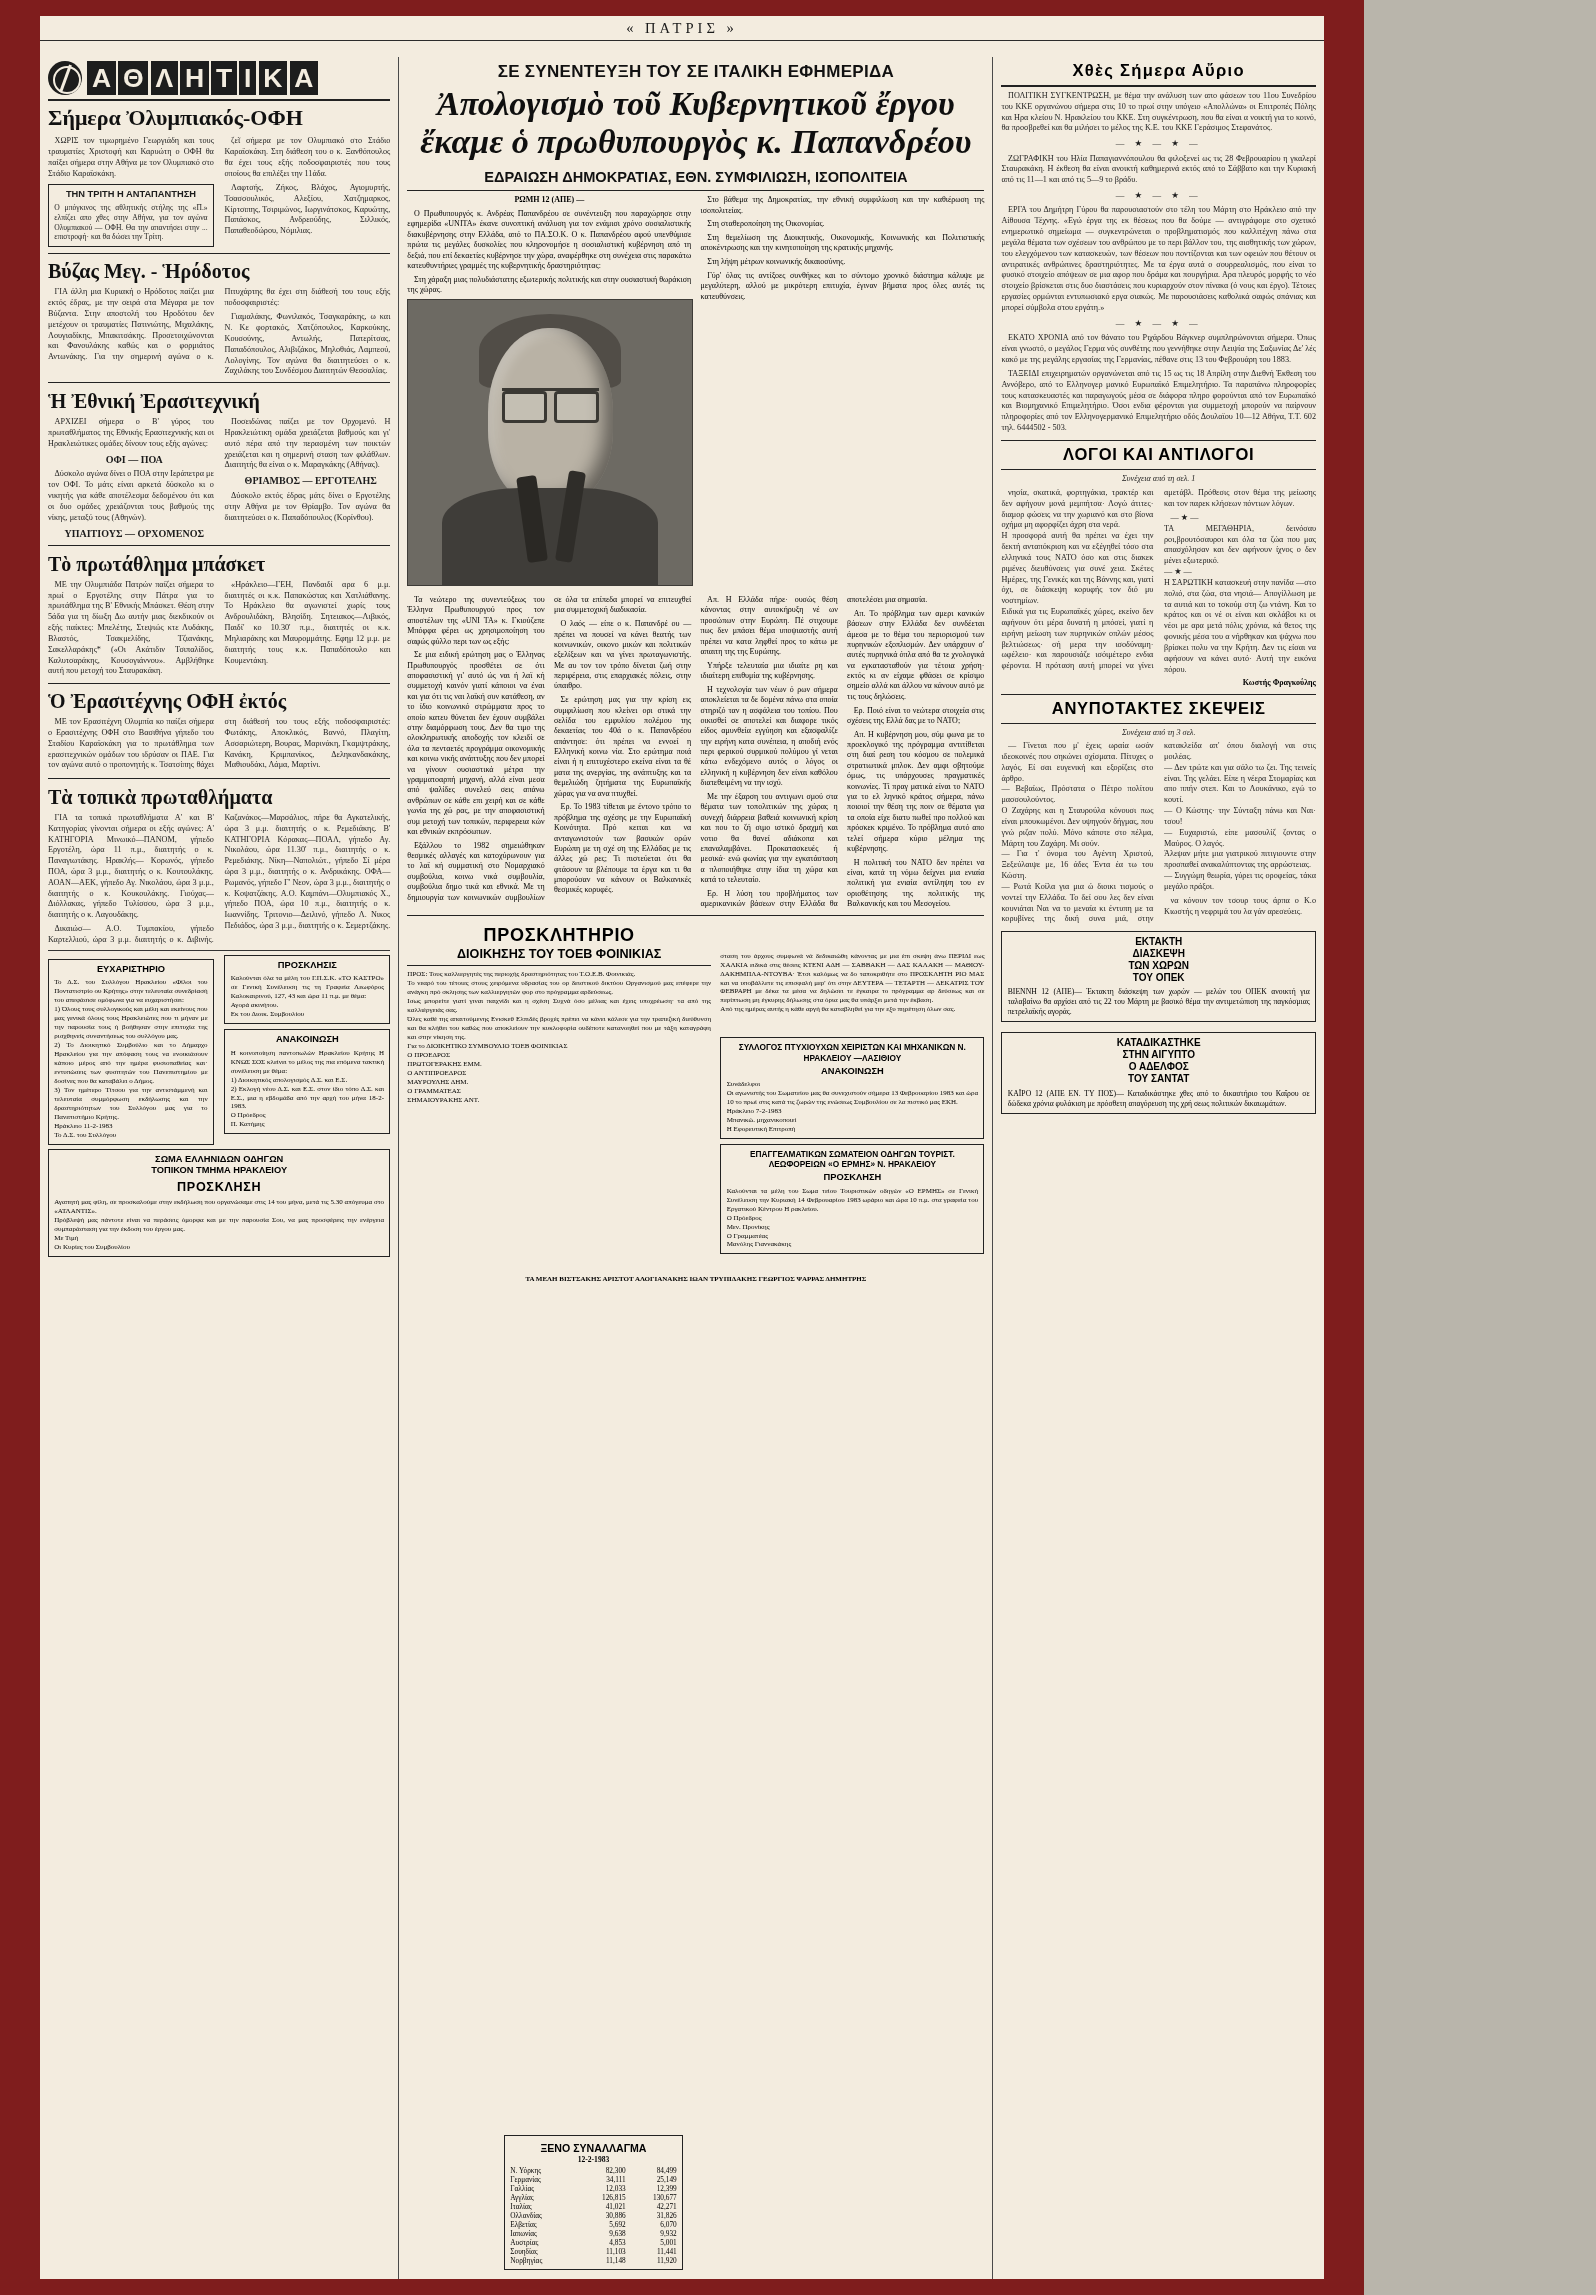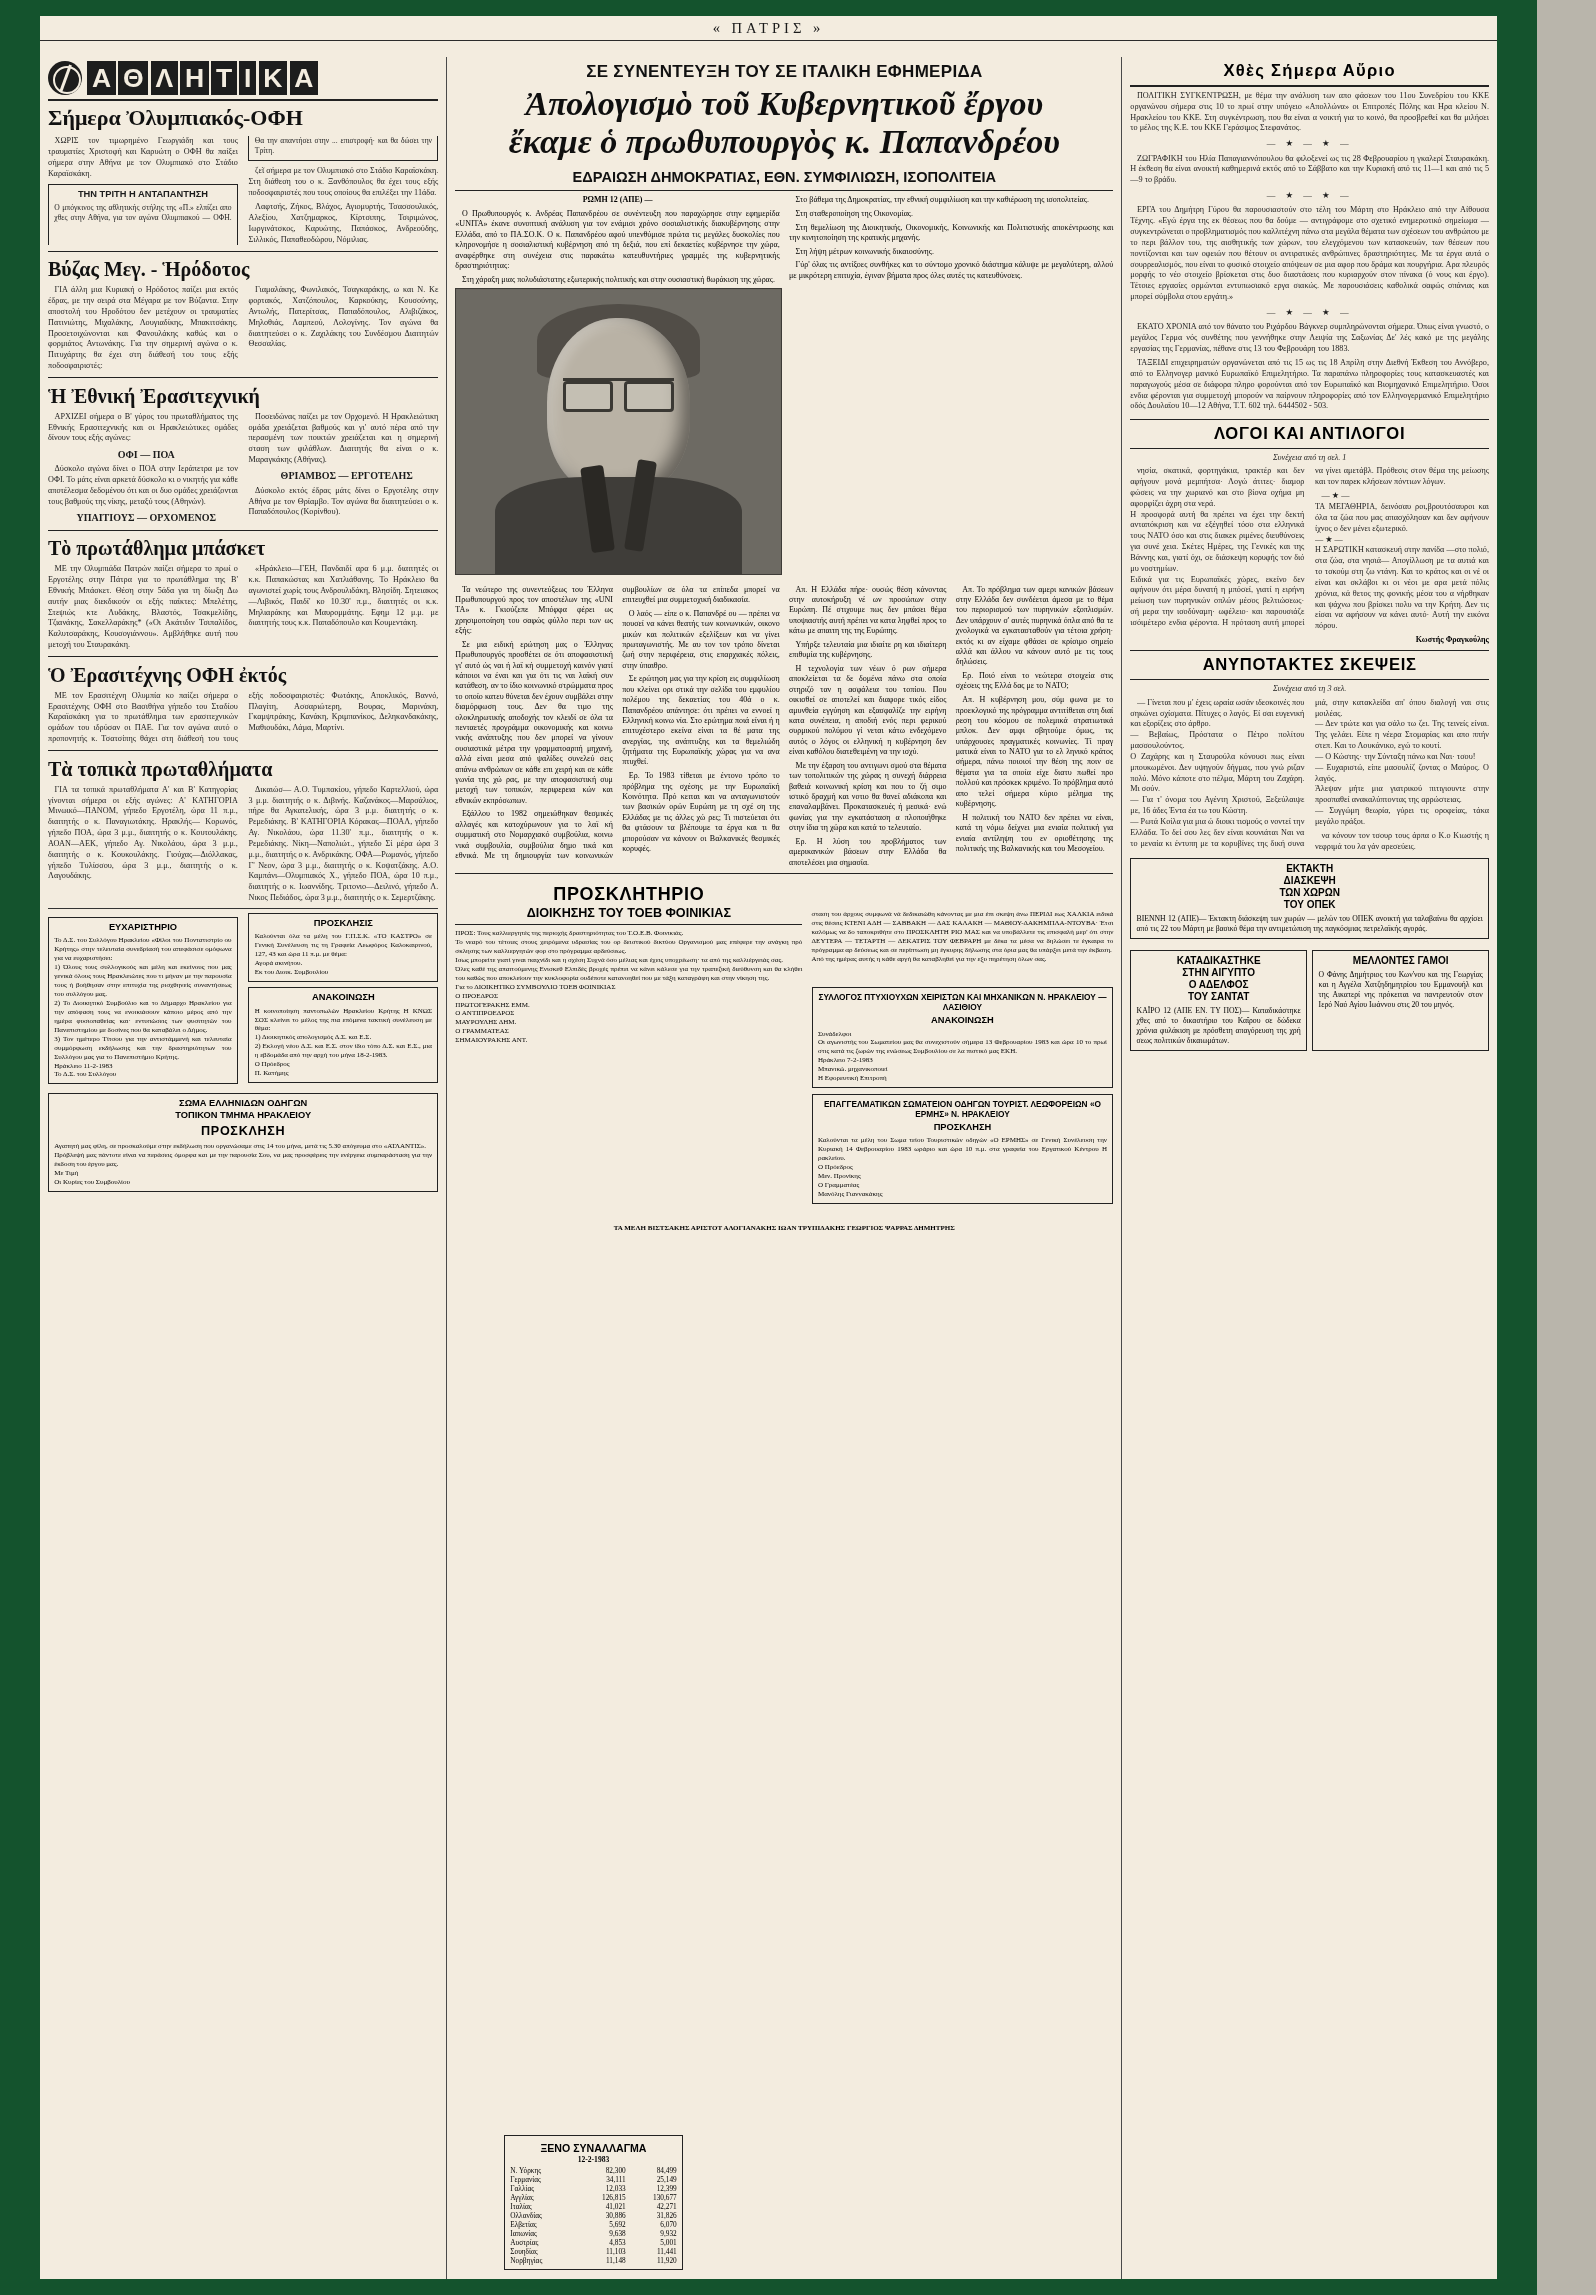--- a/index.html
+++ b/index.html
@@ -1,20 +1,20 @@
 <!DOCTYPE html>
 <html style="font-size:10.6px"><head>
 <meta charset="utf-8">
 <style>
   html,body{margin:0;padding:0;background:#b9b5ab;}
   body{font-family:"Liberation Serif", serif;}
   .page{
     position:relative;
-    width:1537px;height:2295px;
-    background:#14532d;
+    width:1364px;height:2295px;
+    background:#7f1d1d;
     box-sizing:border-box;
     overflow:hidden;
   }
   .paper{
     position:absolute;left:40px;top:16px;right:40px;bottom:16px;
     background:#f3ecdf;
   }
   .masthead{
     text-align:center;
     font-family:"Liberation Serif", serif;
@@ -473,24 +473,20 @@
      </div>
 
      <div class="two-ads">
        <div class="adbox">
          <div class="ah" style="white-space:pre-line;">ΚΑΤΑΔΙΚΑΣΤΗΚΕ
 ΣΤΗΝ ΑΙΓΥΠΤΟ
 Ο ΑΔΕΛΦΟΣ
 ΤΟΥ ΣΑΝΤΑΤ</div>
          <div>ΚΑΪΡΟ 12 (ΑΠΕ ΕΝ. ΤΥ ΠΟΣ)— Καταδικάστηκε χθες από το δικαστήριο του Καΐρου σε δώδεκα χρόνια φυλάκιση με πρόσθετη απαγόρευση της χρή σεως πολιτικών δικαιωμάτων.</div>
        </div>
-       <div class="adbox">
-         <div class="ah">ΜΕΛΛΟΝΤΕΣ  ΓΑΜΟΙ</div>
-         <div>Ο Φάνης Δημήτριος του Κων'νου και της Γεωργίας και η Αγγέλα Χατζηδημητρίου του Εμμανουήλ και της Αικατερί νης πρόκειται να παντρευτούν στον Ιερό Ναό Αγίου Ιωάννου στις 20 του μηνός.</div>
-       </div>
      </div>
 
    </div>
 
   </div>
 
   <div style="position:absolute;left:464px;bottom:9.3px;width:169px;border:1.3px solid #222;padding:3.3px 4px;background:#f3ecdf;">
     <div class="fxhead">ΞΕΝΟ ΣΥΝΑΛΛΑΓΜΑ</div>
     <div class="center bold" style="font-size:7.6px;margin-bottom:2px;">12-2-1983</div>
     <table class="fx">

